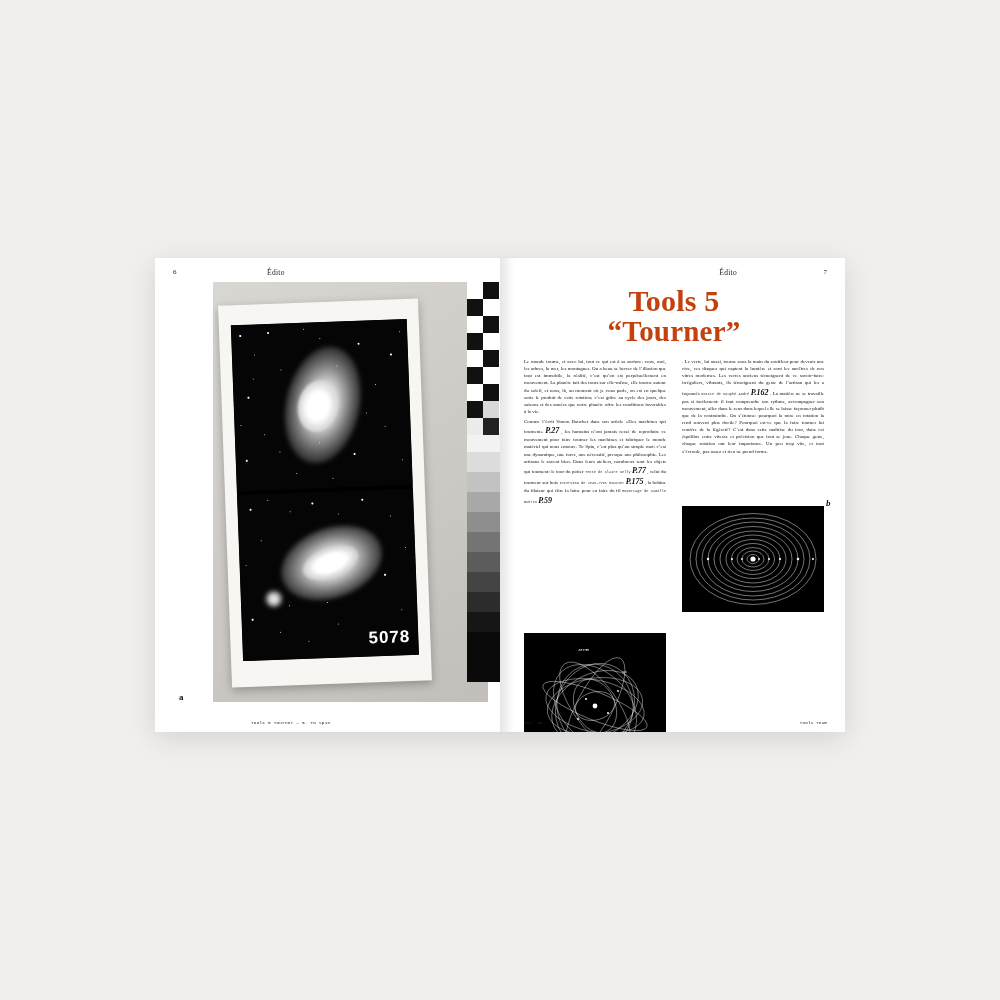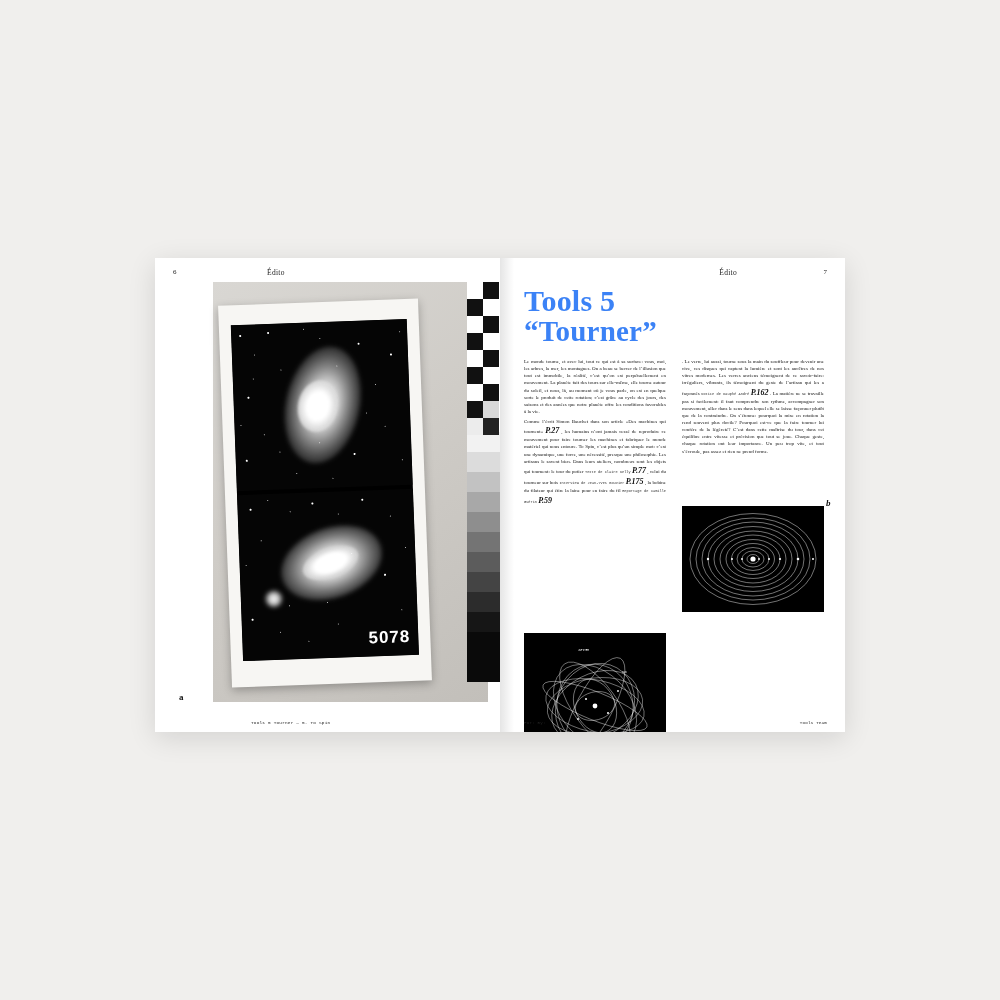--- a/index.html
+++ b/index.html
@@ -211,25 +211,26 @@
   
   .rp-inner {
     position: absolute;
     left: 24px;
     top: 22px;
     width: 300px;
     height: 430px;
   }
 
   .title {
+    text-align: center;
     font-family: "Liberation Serif", serif;
     font-size: 30px;
     line-height: 1.02;
     letter-spacing: 0.2px;
-    color: #3b82f6;
+    color: #c2410c;
     margin: 6px 0 0 0;
   }
   .title .l2 { display: block; font-size: 29px; }
 
   .body-cols {
     position: relative;
     margin-top: 12px;
     width: 300px;
   }
 

